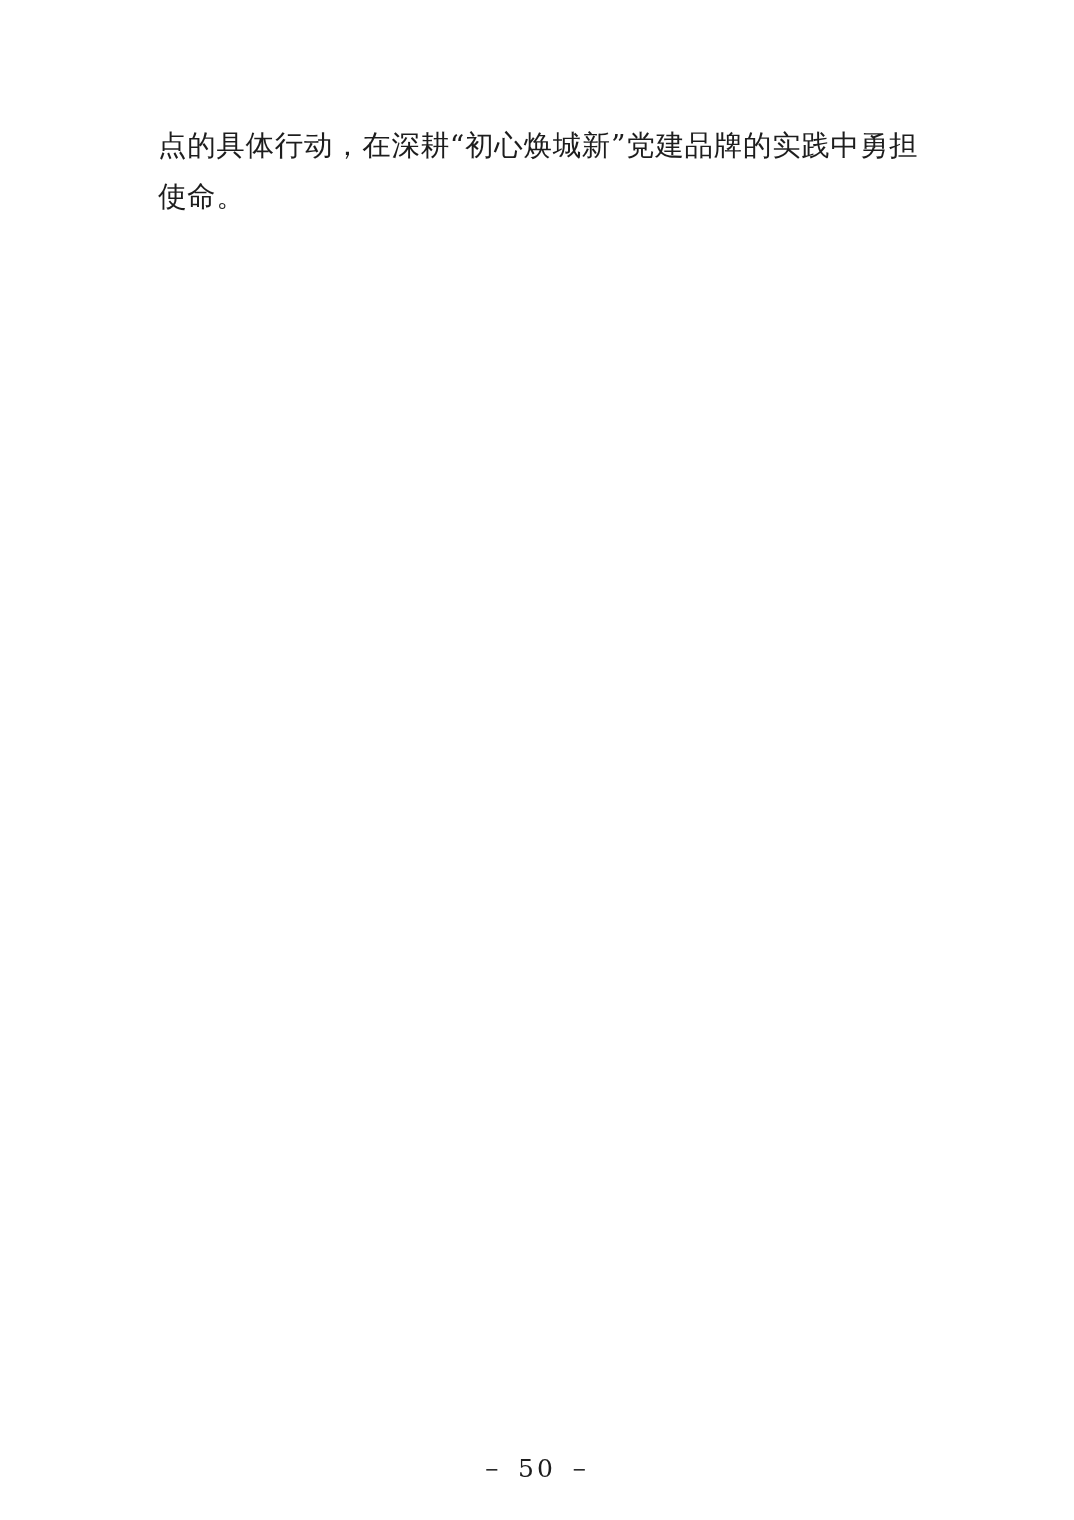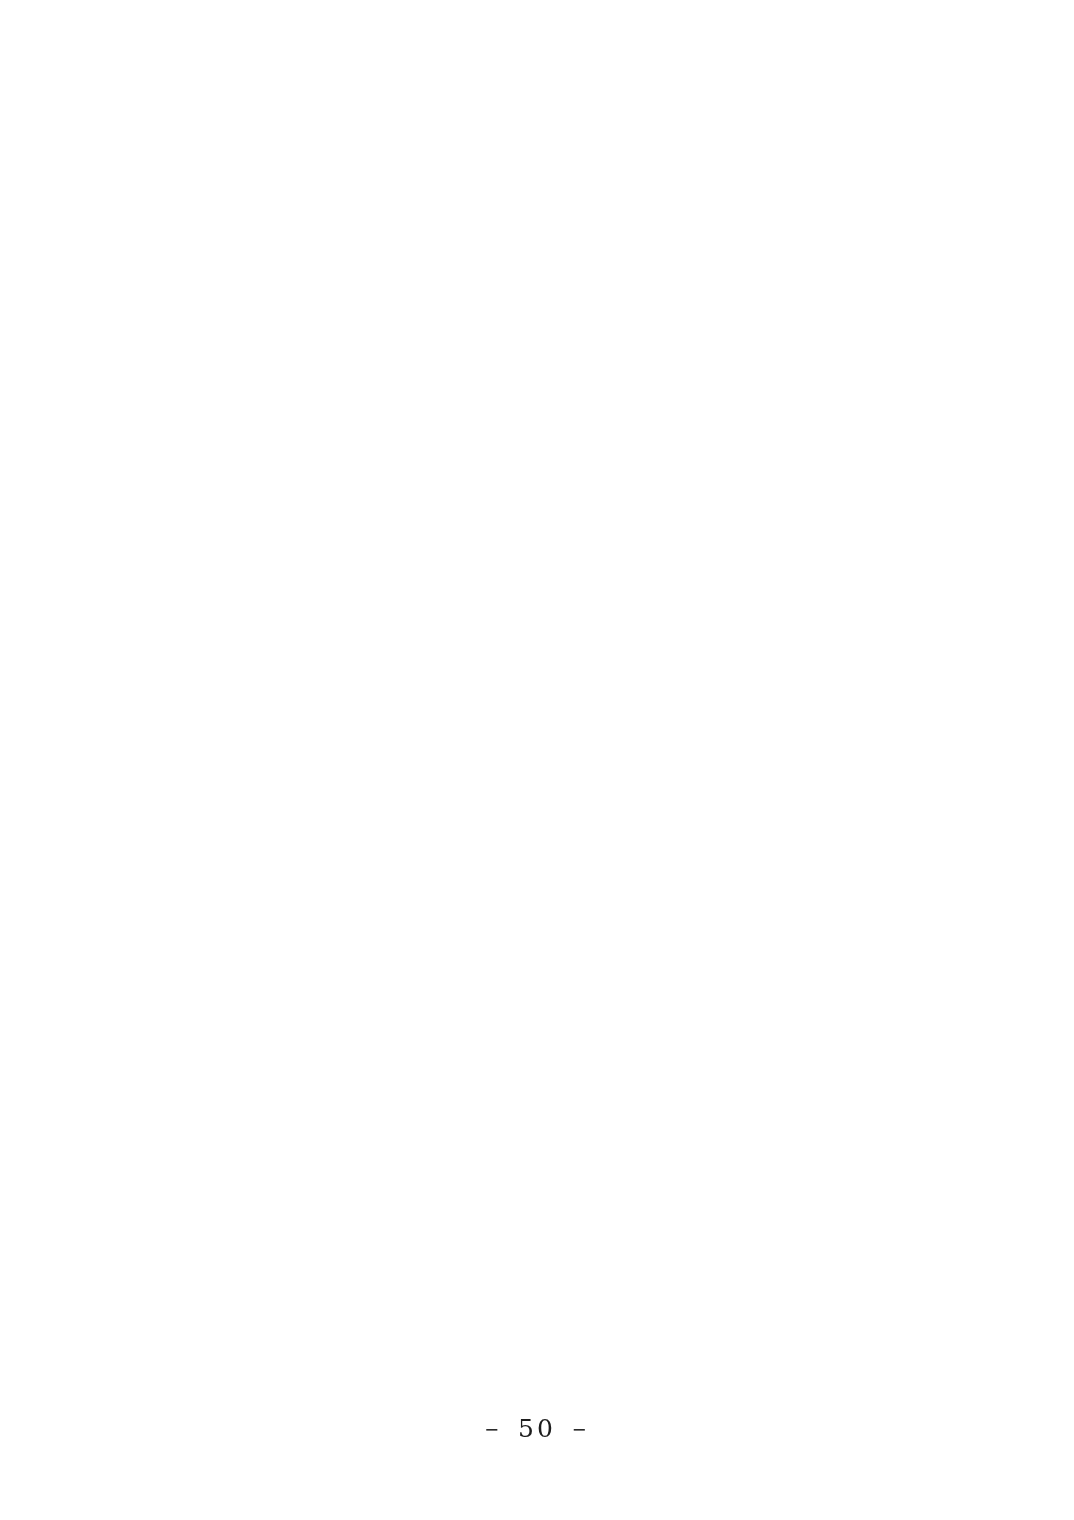--- a/index.html
+++ b/index.html
@@ -36,31 +36,32 @@
   .para.indent {
     text-indent: 2em;
   }
   .para + .para {
     margin-top: 0px;
   }
   .footer {
     position: absolute;
     left: 0;
     right: 0;
-    top: 1412px;
+    top: 1452px;
     text-align: center;
     font-size: 25px;
     letter-spacing: 3px;
     color: #1d1d1d;
     font-family: "DejaVu Serif", "Liberation Serif", serif;
   }
 </style>
 </head>
 <body>
 
 <div class="page">
 
   <div class="content">
+    <p class="para">点的具体行动，在深耕“初心焕城新”党建品牌的实践中勇担使命。</p>
   </div>
 
   <div class="footer">－ 50 －</div>
 
 </div>
 
 </body></html>

